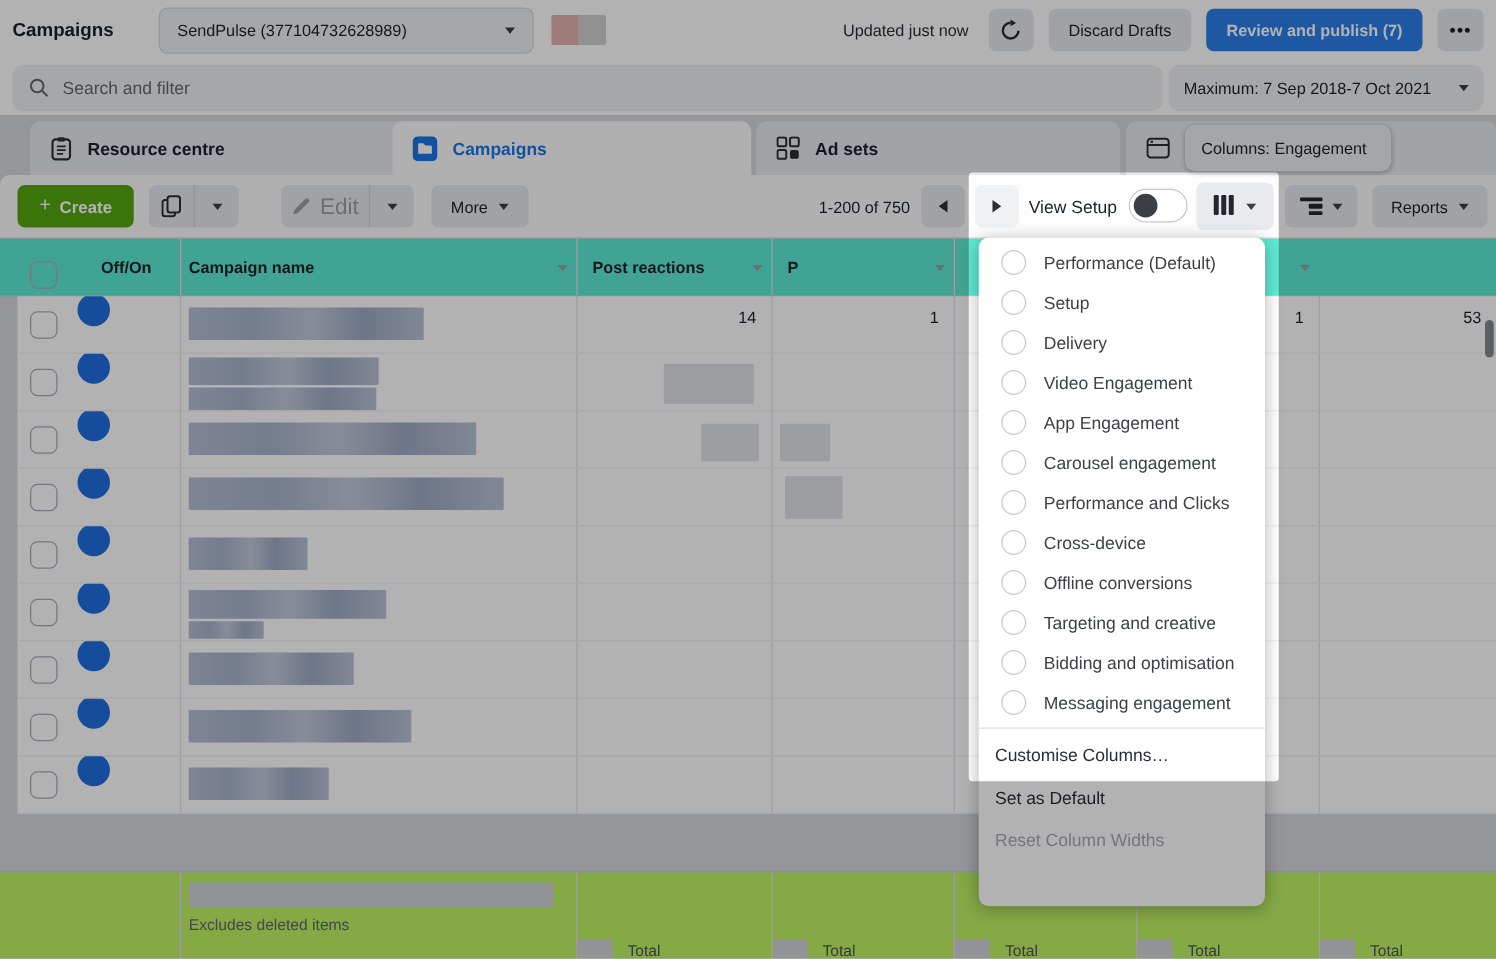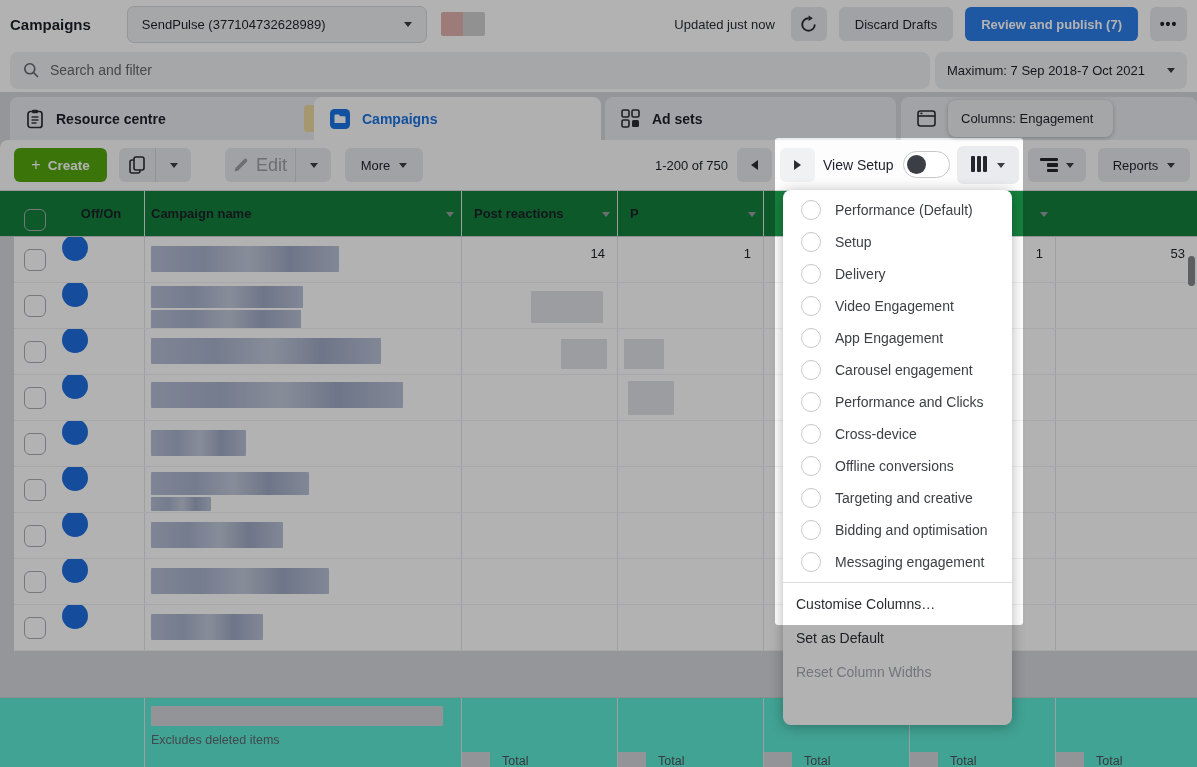--- a/index.html
+++ b/index.html
@@ -62,42 +62,42 @@
   .bkicon i{height:3.5px;background:#24262b;border-radius:1px}
   .bkicon i:nth-child(1){width:18px}
   .bkicon i:nth-child(2),.bkicon i:nth-child(3){width:11px;margin-left:7px}
   .btn-reports{left:1098px;width:92px;gap:9px}
 
   .crt{width:0;height:0;border-left:4.5px solid transparent;border-right:4.5px solid transparent;border-top:5.5px solid #3b3e44}
   .sortc{width:0;height:0;border-left:4px solid transparent;border-right:4px solid transparent;border-top:5px solid #9aa0a6}
 
   
   .grid{display:grid;grid-template-columns:44px 86px 317px 156px 146px 146px 146px 142px;margin-left:14px}
-  .thead{position:absolute;left:0;top:190px;width:1197px;height:47px;background:#15803d;border-top:1px solid #d4d6da;border-bottom:1px solid #c9cbcf}
+  .thead{position:absolute;left:0;top:190px;width:1197px;height:47px;background:#5eead4;border-top:1px solid #d4d6da;border-bottom:1px solid #c9cbcf}
   .hc{display:flex;align-items:center;font-size:13px;font-weight:bold;color:#1c2028;position:relative;overflow:hidden}
   .bl{border-left:1px solid #e2e4e8}
   .hc .sortc{position:absolute;right:7px;top:21px}
   .h-name{padding-left:6px}
   .h-two{line-height:15px;padding-left:12px;width:100px}
   .h-pad{padding-left:12px}
   .h-center{justify-content:center}
   .rows{position:absolute;left:0;top:237px;width:1197px}
   .trow{height:46px;background:#fff;border-bottom:1px solid #f0f1f4}
   .cell{position:relative;overflow:hidden}
   .num{font-size:13px;color:#1c2028;text-align:right;padding:9px 12px 0 0}
   .cb{display:inline-block;width:22px;height:22px;border:1.5px solid #a9adb4;border-radius:6px;background:transparent;cursor:pointer}
   .row-cb{margin:12px 0 0 10px}
   .hdr-cb{margin:12px 0 0 10px}
   .tog{margin:11px 0 0 28px;width:40px;height:22px;border-radius:11px;background:#c9d3e0;position:relative;cursor:pointer}
   .tog::after{content:"";position:absolute;right:-2px;top:-2px;width:26px;height:26px;border-radius:50%;background:#1f6fe0}
   .bar{background:linear-gradient(90deg,#b6bfd6 0%,#a8b2cc 28%,#c2cada 52%,#9fa9c4 74%,#b9c2d6 100%);border-radius:1px;margin-left:6px}
   .nblur{position:absolute;background:#dfe1e5;border-radius:1px}
 
   
-  .tfoot{position:absolute;left:0;top:697px;width:1197px;height:70px;background:#5eead4;border-top:1px solid #c9cbcf}
+  .tfoot{position:absolute;left:0;top:697px;width:1197px;height:70px;background:#bef264;border-top:1px solid #c9cbcf}
   .fbar{width:292px;height:20px;background:#d2d4d8;border-radius:1px;margin:8px 0 0 6px}
   .fnote{font-size:12.5px;color:#606770;margin:7px 0 0 6px}
   .fcell{display:flex;flex-direction:row;align-items:flex-end;overflow:hidden}
   .fblur{width:28px;height:16px;background:#d2d4d8;border-radius:1px;margin:9px 12px 0 0}
   .ftotal{font-size:12.5px;color:#50535a;padding-right:12px;margin-top:7px}
 
   .vscroll{position:absolute;right:2px;top:256px;width:7px;height:30px;border-radius:4px;background:#84878c;z-index:2}
 
   
   .menu{position:absolute;left:783px;top:190px;width:229px;height:535px;background:#fff;border-radius:8px;box-shadow:0 2px 14px rgba(0,0,0,.3);z-index:50;padding-top:4px;font-size:14px;color:#3d4046}
@@ -150,21 +150,21 @@
         </svg>
       <span>Search and filter</span>
     </div>
     <div class="datebox">
       <span>Maximum: 7 Sep 2018-7 Oct 2021</span>
       <span class="crt"></span>
     </div>
   </div>
 
   <div class="tabs">
-    <div class="tab" style="left:10px;width:352px">
+    <div class="tab" style="left:24px;width:352px">
       <svg width="18" height="20" viewBox="0 0 18 20">
           <rect x="2" y="2.5" width="14" height="16" rx="2.5" fill="none" stroke="#2a2d33" stroke-width="1.7"></rect>
           <rect x="6" y="0.8" width="6" height="3.4" rx="1.2" fill="#2a2d33"></rect>
           <line x1="5.5" y1="8" x2="12.5" y2="8" stroke="#2a2d33" stroke-width="1.4"></line>
           <line x1="5.5" y1="11" x2="12.5" y2="11" stroke="#2a2d33" stroke-width="1.4"></line>
           <line x1="5.5" y1="14" x2="10.5" y2="14" stroke="#2a2d33" stroke-width="1.4"></line>
         </svg>
       <span>Resource centre</span>
       <span class="badge-blur"></span>
     </div>

